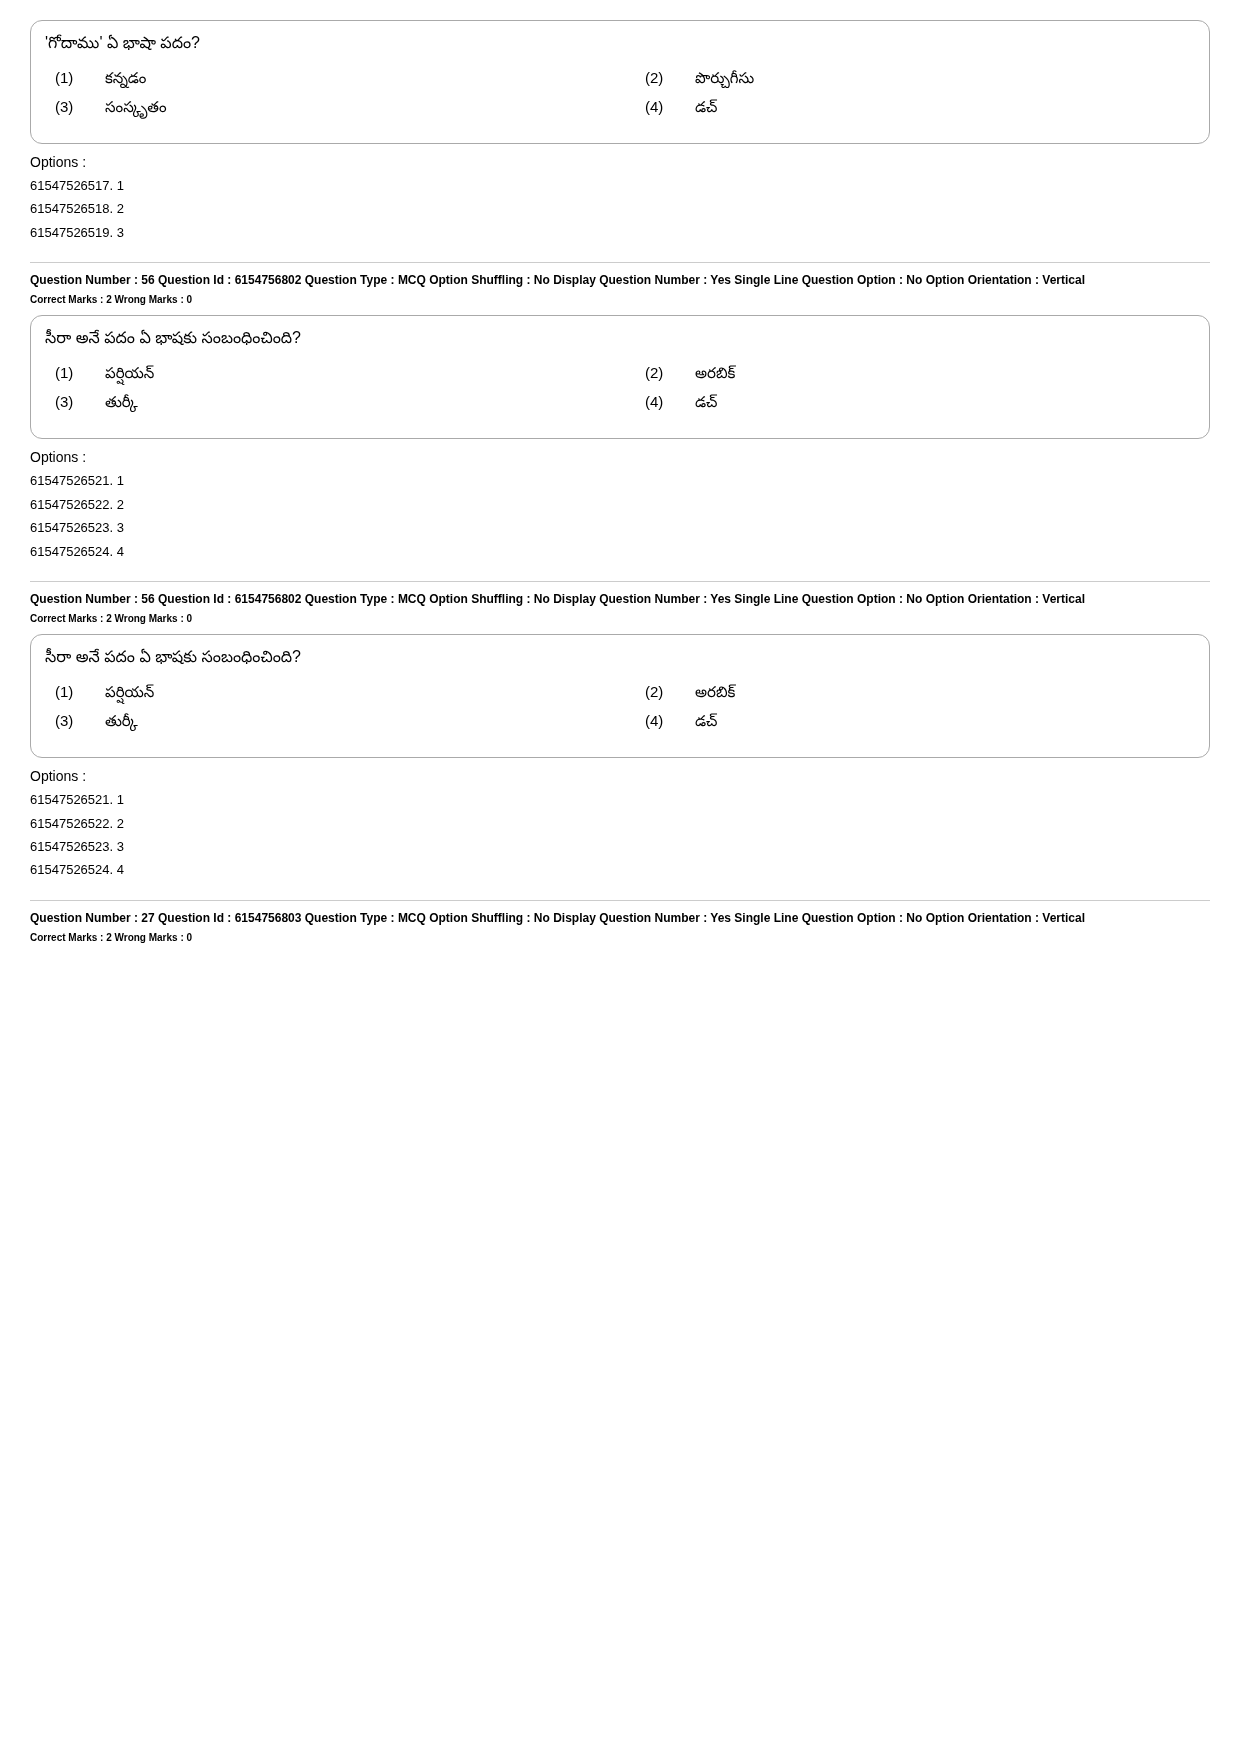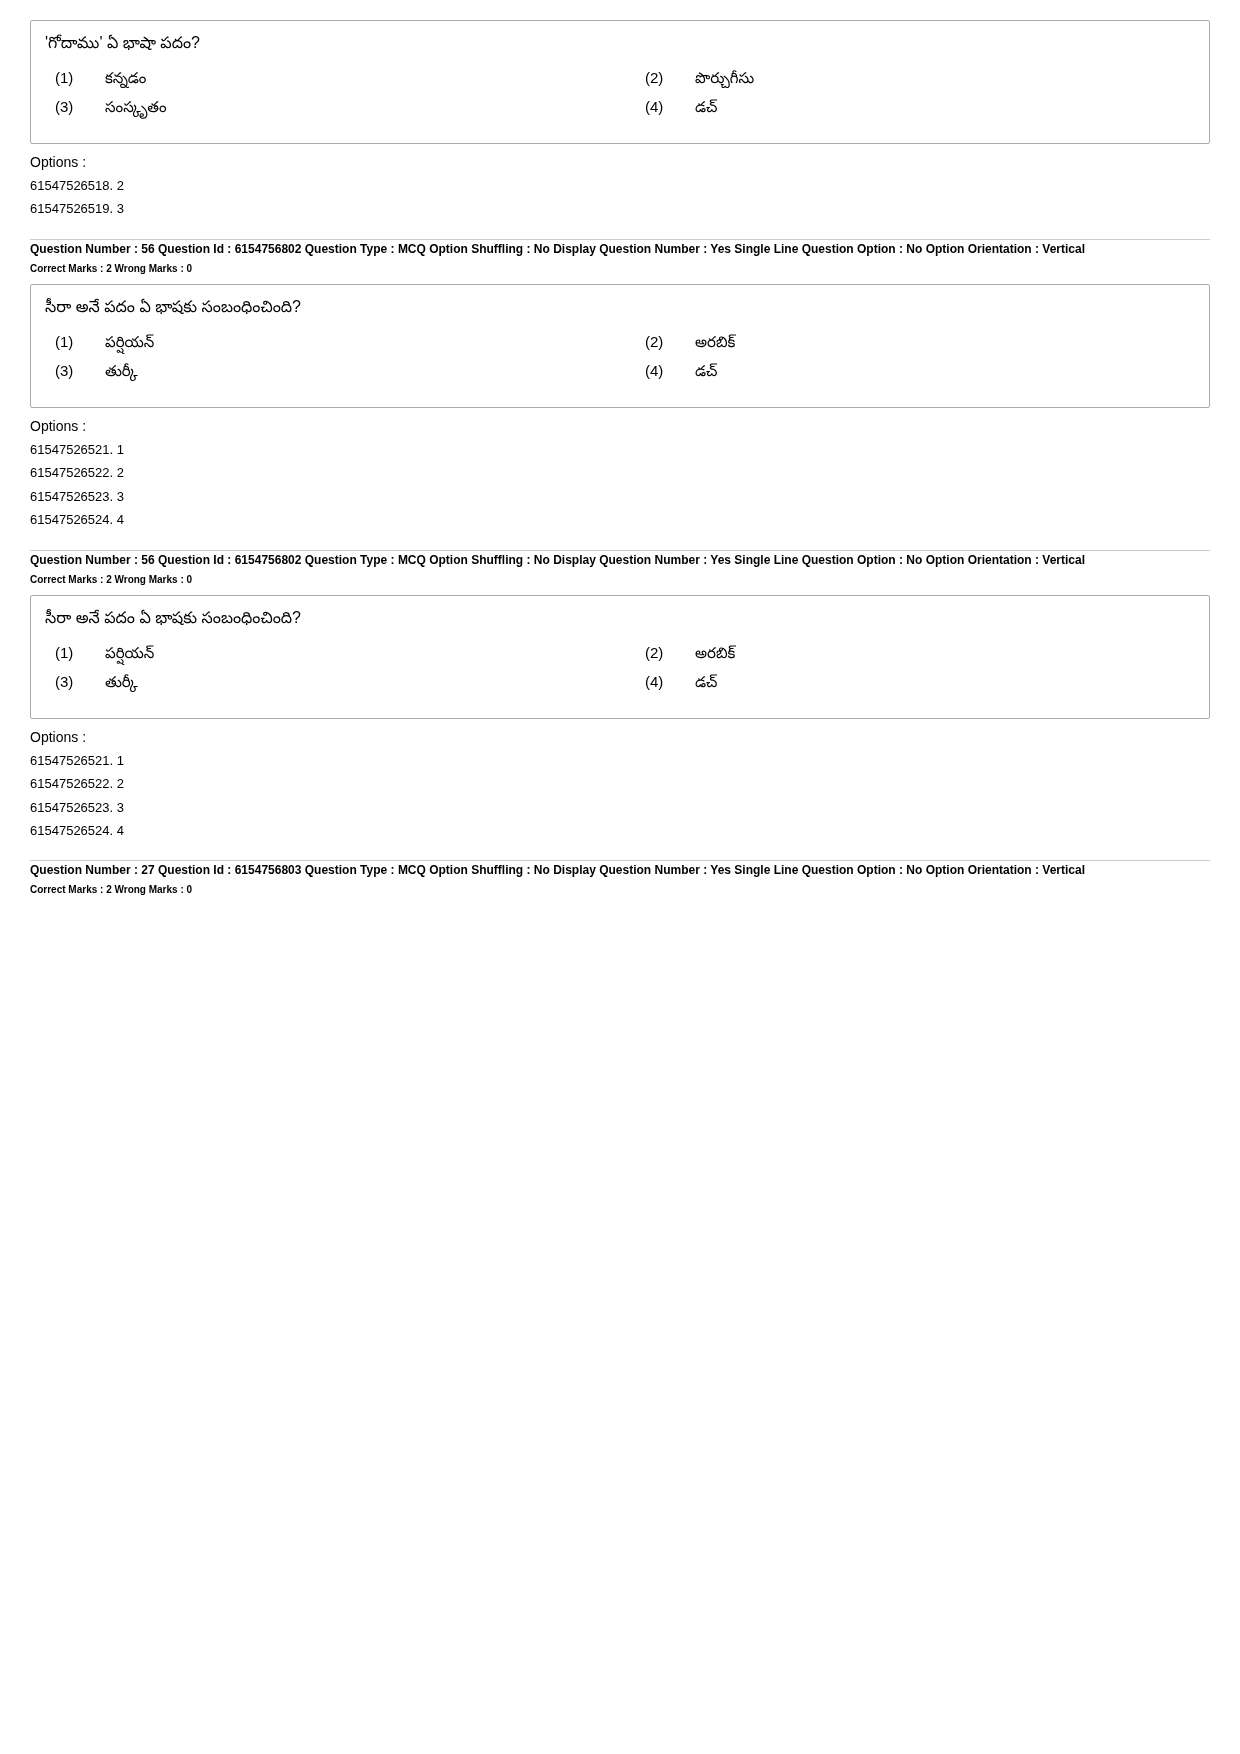--- a/index.html
+++ b/index.html
@@ -46,31 +46,32 @@
       font-size: 13px;
       line-height: 1.8;
       margin-bottom: 16px;
     }
     .meta-block {
       font-size: 12px;
       font-weight: bold;
       line-height: 1.6;
       margin-bottom: 4px;
       border-top: 1px solid #ccc;
+      padding-top: 8px;
     }
     .marks-block {
       font-size: 10px;
       font-weight: bold;
       margin-bottom: 10px;
     }
     .section-border {
       border: 1px solid #aaa;
       padding: 10px 14px;
       margin-bottom: 10px;
-      border-radius: 2px;
+      border-radius: 12px;
     }
   </style>
 </head>
 <body>
 
 <div id="app">
     <div class="question-block">
       <div class="section-border">
         <div class="question-text">'గోదాము' ఏ భాషా పదం?</div>
         <div class="options-grid">
@@ -87,20 +88,21 @@
           <span>సంస్కృతం</span>
         </div>
           <div class="option-item">
           <span class="option-num">(4)</span>
           <span>డచ్</span>
         </div>
         </div>
       </div>
       <div class="options-label">Options :</div>
       <div class="options-ids">
+        <div>61547526517. 1</div>
         <div>61547526518. 2</div>
         <div>61547526519. 3</div>
       </div>
     </div>
     <div class="question-block">
       <div class="meta-block">Question Number : 56  Question Id : 6154756802  Question Type : MCQ  Option Shuffling : No  Display Question Number : Yes  Single Line Question Option : No  Option Orientation : Vertical</div>
       <div class="marks-block">Correct Marks : 2  Wrong Marks : 0</div>
       <div class="section-border">
         <div class="question-text">సీరా అనే పదం ఏ భాషకు సంబంధించింది?</div>
         <div class="options-grid">

